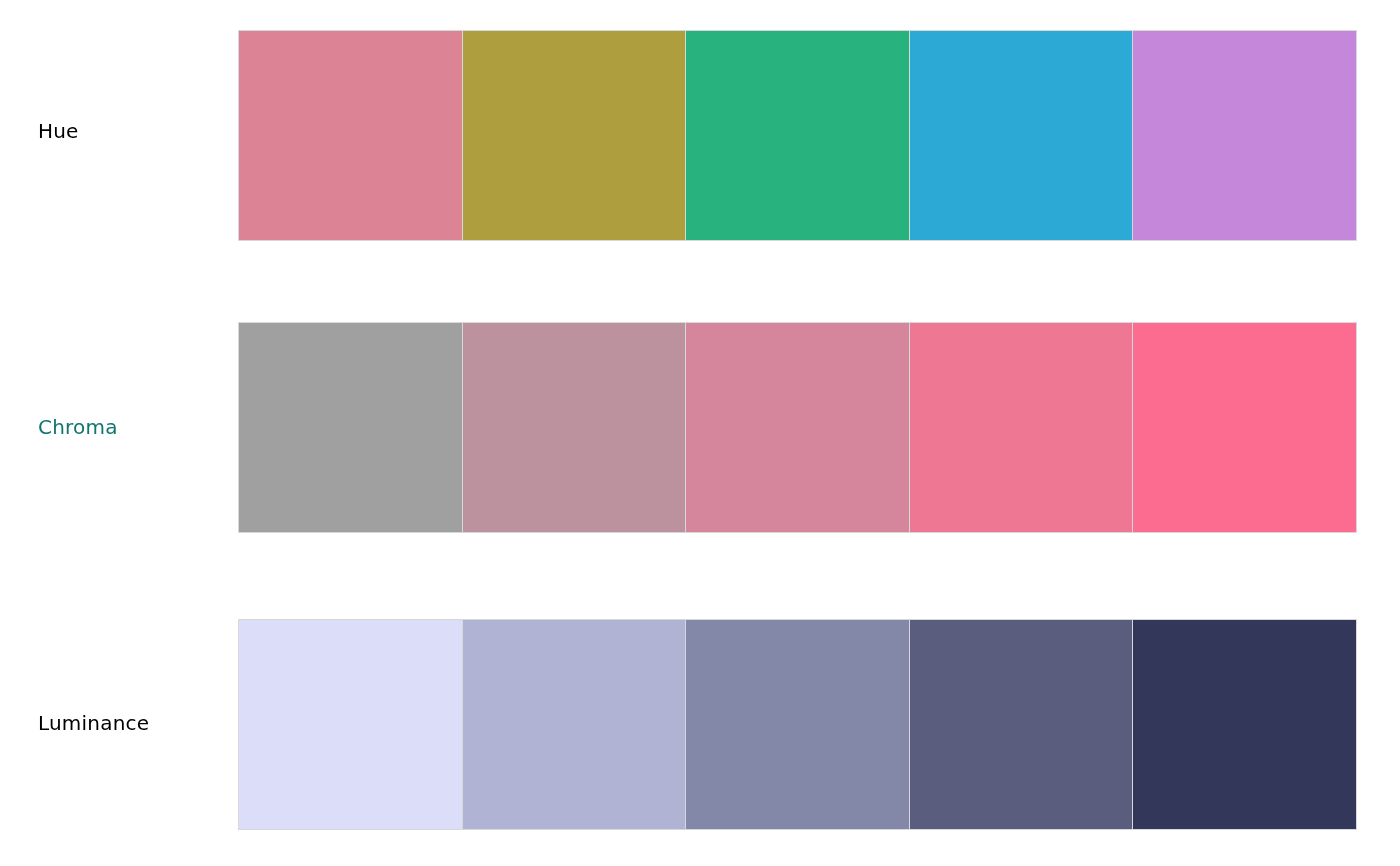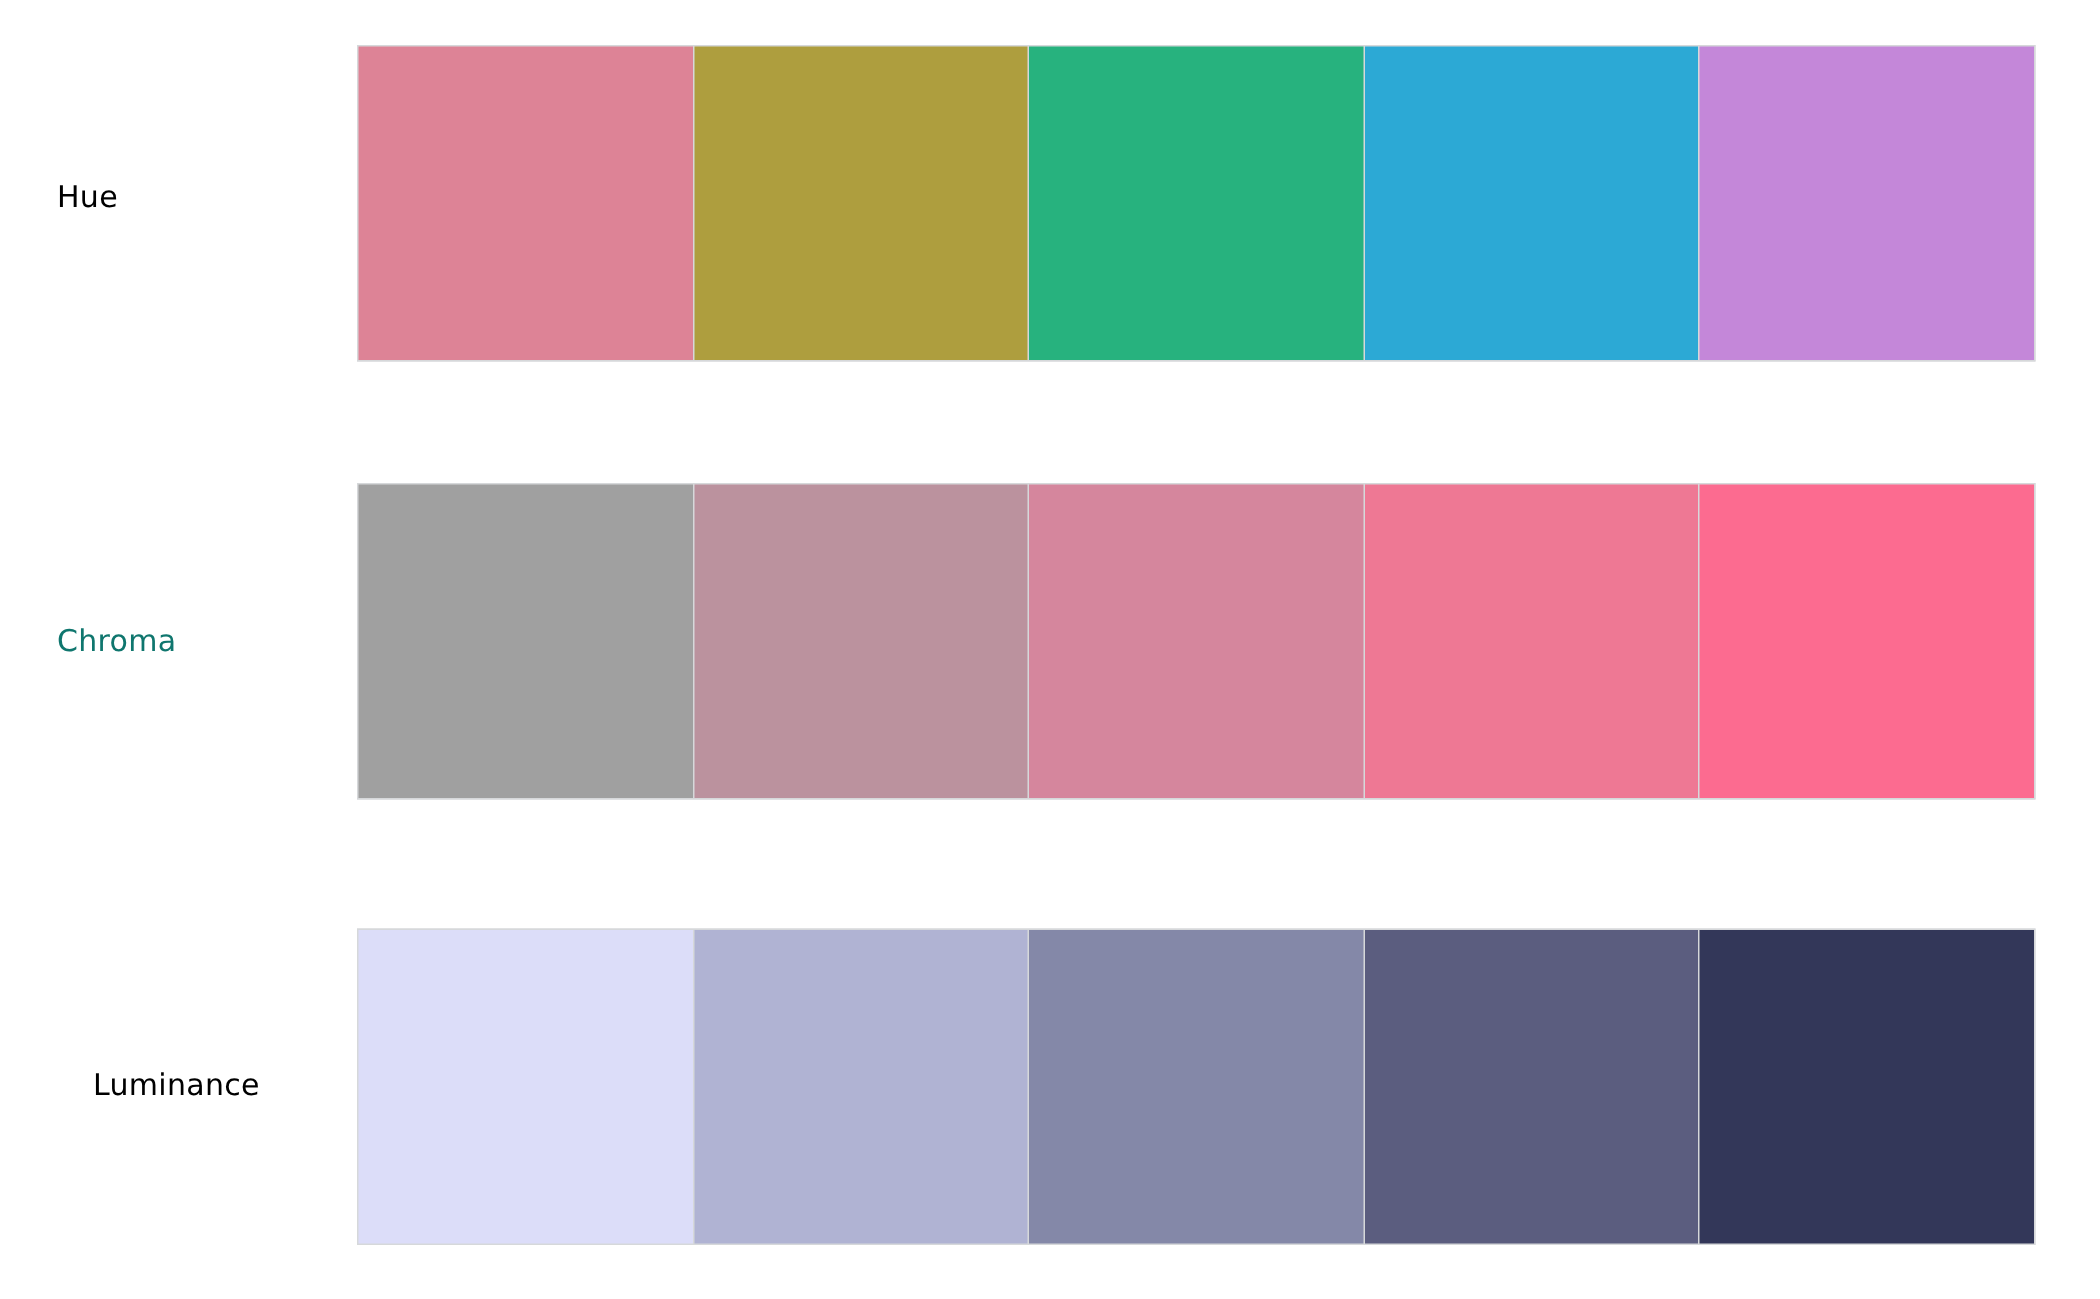--- a/index.html
+++ b/index.html
@@ -60,21 +60,21 @@
     display: block;
   }
 
   
   #row-hue .swatch-strip        { top: 30px;  height: 211px; }
   #row-chroma .swatch-strip     { top: 322px; height: 211px; }
   #row-luminance .swatch-strip  { top: 619px; height: 211px; }
 
   #row-hue .row-label        { top: 121px; }
   #row-chroma .row-label     { top: 417px; }
-  #row-luminance .row-label  { top: 713px; margin-left: 24px; }
+  #row-luminance .row-label  { top: 713px; }
 </style>
 </head>
 <body>
 
 <div id="figure" style="background: rgb(255, 255, 255);">
 
   <div class="palette-row" id="row-hue">
     <div class="row-label" style="color: rgb(0, 0, 0);">Hue</div>
     <div class="swatch-strip" style="background: rgb(214, 216, 218); border-color: rgb(214, 216, 218);">
       <div class="swatch" style="background-color: rgb(221, 131, 150);"></div>

